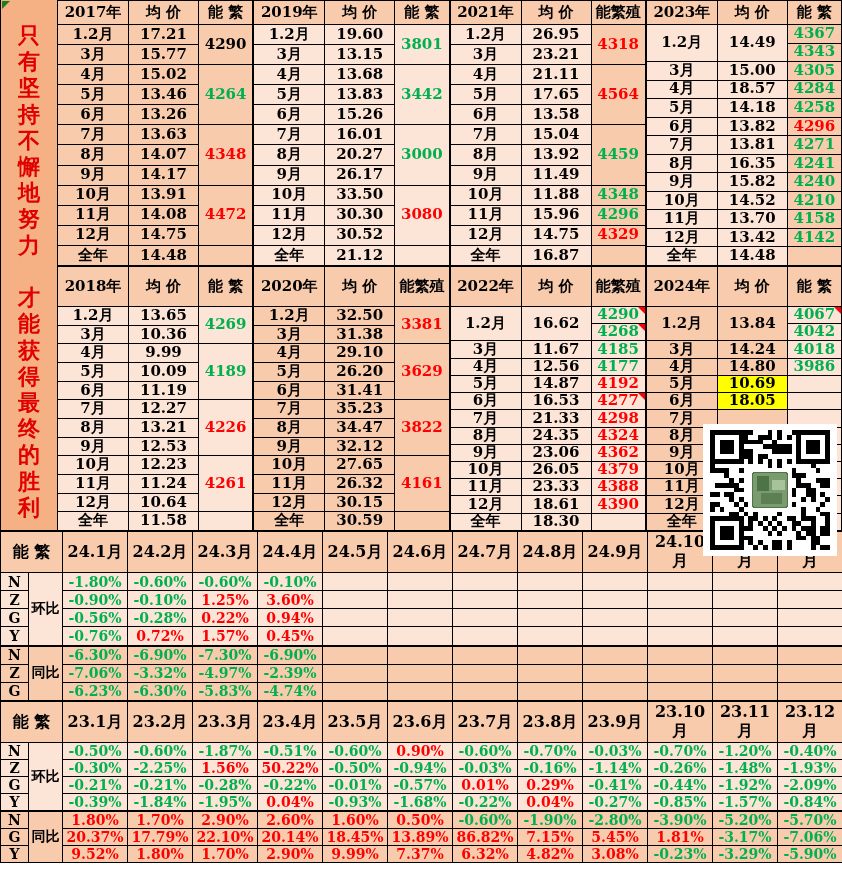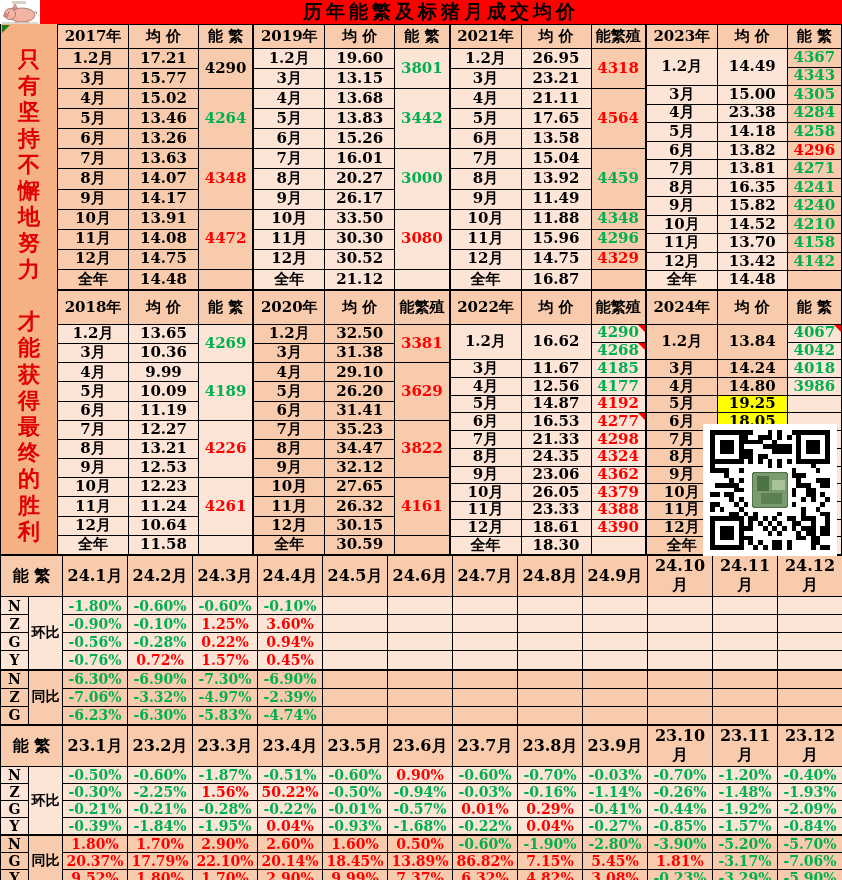--- a/index.html
+++ b/index.html
@@ -22,21 +22,21 @@
   .corner{position:absolute;top:1px;left:1px;width:0;height:0;
     border-top:8px solid #1e7b1e;border-right:8px solid transparent}
   .blocks{flex:1;display:flex;flex-direction:column;width:785px}
   .brow{display:flex}
   table{border-collapse:collapse;table-layout:fixed}
   .yb{width:196.25px;height:266px;flex:1 1 0}
   .yb2{height:265px}
   .yb td{border:1px solid #000;text-align:center;vertical-align:middle;font-size:15px;
     padding:0;position:relative;line-height:1.05;overflow:hidden}
   tr.hdr{height:24px}
-  .yb2 tr.hdr{height:34px}
+  .yb2 tr.hdr{height:40px}
   .l{background:var(--light)} .d{background:var(--dark)}
   .g{color:var(--green)} .r{color:var(--red)} .k{color:#000}
   .y{background:var(--yellow)}
   .qt{border-top-width:2px}
   .rb{border-top-color:var(--maroon);border-bottom-color:var(--maroon)}
   .mk::after{content:'';position:absolute;top:0;right:0;width:0;height:0;
     border-style:solid;border-width:0 7px 7px 0;border-color:transparent var(--red) transparent transparent}
   .pct{width:842px}
   .pct td{border:1px solid #000;text-align:center;vertical-align:middle;font-size:14px;
     padding:0;position:relative;overflow:hidden}
@@ -47,38 +47,20 @@
   .gt td{border-top-width:2px}
   .neg{color:var(--green)} .pos{color:var(--red)}
   .letter,.lbl{font-size:15px}
   .qr{position:absolute;left:703px;top:424px;width:134px;height:132px;background:#fff;
     display:flex;align-items:center;justify-content:center;z-index:5}
 </style>
 </head>
 <body>
 
 <div class="screen">
-  <div class="topbar">
-    <div class="pig">
-      <svg width="40" height="24" viewBox="0 0 40 24">
-        <rect width="40" height="24" fill="#ffffff"></rect>
-        <rect x="12" y="1" width="14" height="3" fill="#d9d2c4"></rect>
-        <ellipse cx="22" cy="15" rx="13" ry="7" fill="#F2B4A4" stroke="#9c6b5e" stroke-width="0.8"></ellipse>
-        <path d="M12 9 L15 4 L18 9 Z" fill="#E59A8E" stroke="#9c6b5e" stroke-width="0.6"></path>
-        <circle cx="10" cy="14" r="5.5" fill="#F2B4A4" stroke="#9c6b5e" stroke-width="0.8"></circle>
-        <ellipse cx="5.8" cy="15.5" rx="2.3" ry="1.7" fill="#E08A80" stroke="#9c6b5e" stroke-width="0.6"></ellipse>
-        <circle cx="8.6" cy="12.6" r="0.6" fill="#5a3a32"></circle>
-        <rect x="15" y="20" width="2.5" height="3" fill="#E59A8E"></rect>
-        <rect x="26" y="20" width="2.5" height="3" fill="#E59A8E"></rect>
-        <path d="M34.5 12 q3 -1 2 2" stroke="#9c6b5e" stroke-width="0.8" fill="none"></path>
-        <line x1="2" y1="23" x2="38" y2="23" stroke="#b9b2a2" stroke-width="1"></line>
-      </svg>
-    </div>
-    <div class="titlebar">历年能繁及标猪月成交均价</div>
-  </div>
 
   <div class="upper">
     <div class="sidebar">
       <div class="corner"></div>
       <div class="motto" id="motto-top">
           <div>只</div>
           <div>有</div>
           <div>坚</div>
           <div>持</div>
           <div>不</div>
@@ -327,21 +309,21 @@
               <tr>
                 <td class="d g rb" rowspan="1">4343</td>
               </tr>
               <tr>
                 <td class="l" rowspan="1">3月</td>
                 <td class="l" rowspan="1">15.00</td>
                 <td class="d g rb" rowspan="1">4305</td>
               </tr>
               <tr>
                 <td class="l qt" rowspan="1">4月</td>
-                <td class="l qt" rowspan="1">23.38</td>
+                <td class="l qt" rowspan="1">18.57</td>
                 <td class="d g qt rb" rowspan="1">4284</td>
               </tr>
               <tr>
                 <td class="l" rowspan="1">5月</td>
                 <td class="l" rowspan="1">14.18</td>
                 <td class="d g rb" rowspan="1">4258</td>
               </tr>
               <tr>
                 <td class="l" rowspan="1">6月</td>
                 <td class="l" rowspan="1">13.82</td>
@@ -624,21 +606,21 @@
                 <td class="d" rowspan="1">14.24</td>
                 <td class="l g rb" rowspan="1">4018</td>
               </tr>
               <tr>
                 <td class="d qt" rowspan="1">4月</td>
                 <td class="d qt" rowspan="1">14.80</td>
                 <td class="l g qt rb" rowspan="1">3986</td>
               </tr>
               <tr>
                 <td class="d" rowspan="1">5月</td>
-                <td class="y" rowspan="1">19.25</td>
+                <td class="y" rowspan="1">10.69</td>
                 <td class="l k rb" rowspan="1"></td>
               </tr>
               <tr>
                 <td class="d" rowspan="1">6月</td>
                 <td class="y" rowspan="1">18.05</td>
                 <td class="l k rb" rowspan="1"></td>
               </tr>
               <tr>
                 <td class="d qt" rowspan="1">7月</td>
                 <td class="d qt" rowspan="1"></td>

